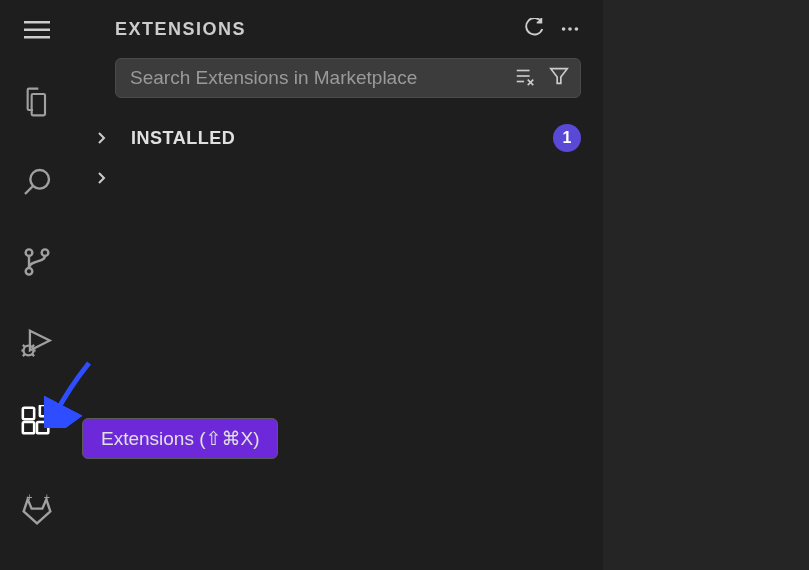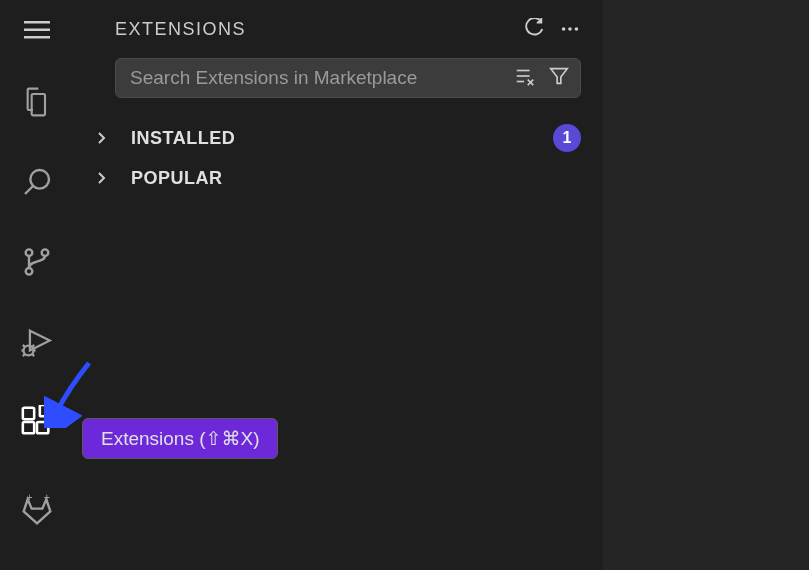--- a/index.html
+++ b/index.html
@@ -58,21 +58,21 @@
       height: 58px;
       display: flex;
       align-items: center;
       justify-content: space-between;
       padding: 0 22px 0 42px;
     }
     .sidebar-title {
       color: #cccccc;
       font-size: 18px;
       letter-spacing: 1.5px;
-      font-weight: 400;
+      font-weight: 700;
     }
     .header-actions {
       display: flex;
       gap: 14px;
       align-items: center;
     }
     .header-action {
       cursor: pointer;
       display: flex;
       align-items: center;
@@ -287,21 +287,20 @@
     <span class="badge">1</span>
   </div>
 
   <div class="section-row">
     <div class="section-left">
       <span class="chevron">
         <svg width="16" height="16" viewBox="0 0 16 16" fill="none" stroke="#cccccc" stroke-width="2">
           <polyline points="6,3 11,8 6,13"></polyline>
         </svg>
       </span>
-      <span class="section-label">POPULAR</span>
     </div>
   </div>
 
 </div>
 
 <div class="editor-area"></div>
 
 <div class="tooltip">
   <span>Extensions (⇧⌘X)</span>
 </div>

